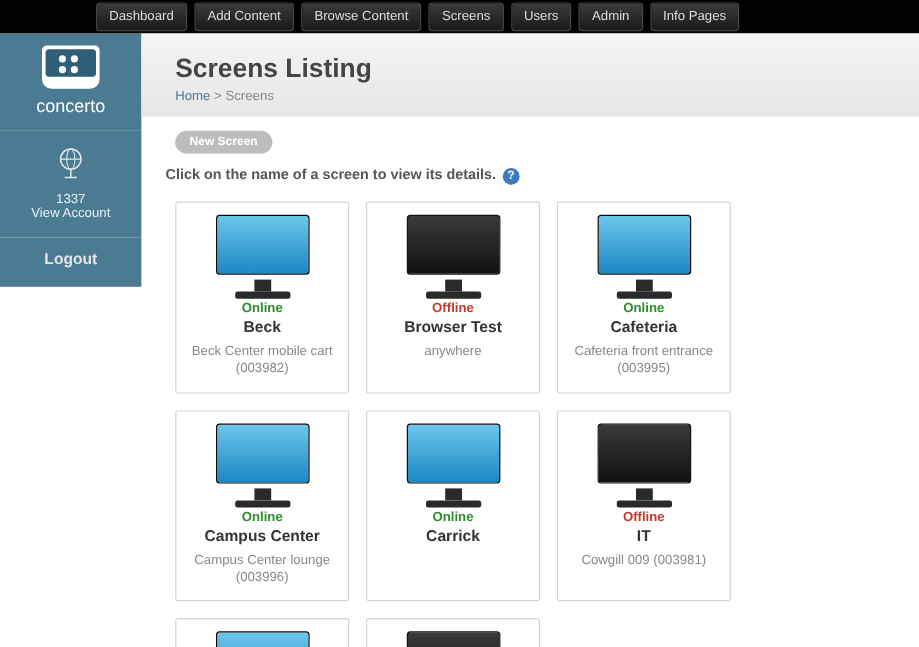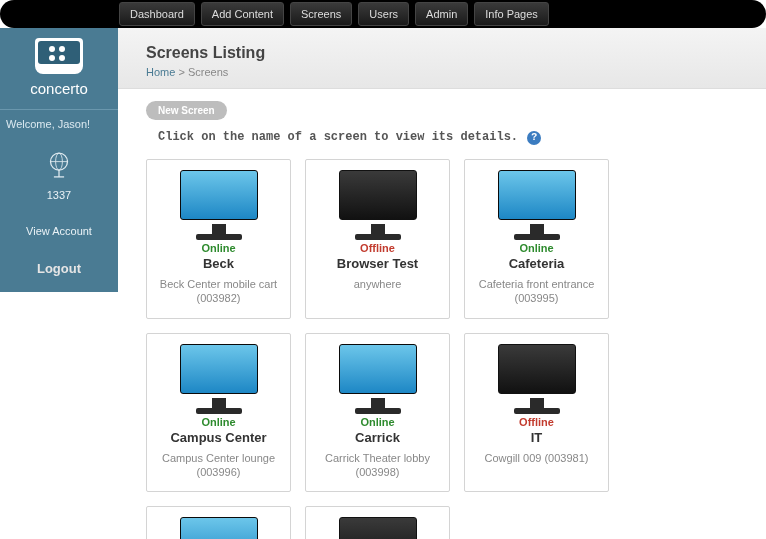--- a/index.html
+++ b/index.html
@@ -1,40 +1,40 @@
 <!DOCTYPE html>
 <html><head>
 <meta charset="utf-8">
 <style>
   * { margin:0; padding:0; box-sizing:border-box; }
   body { font-family: Arial, Helvetica, sans-serif; font-size:12px; color:#555; background:#fff; width:766px; }
-  .topnav { background:#000; height:28px; display:flex; align-items:center; padding-left:119px; gap:6px;border-radius:14px; }
+  .topnav { background:#000; height:28px; display:flex; align-items:center; padding-left:80px; gap:6px; }
   .topnav .navbtn { background:linear-gradient(#3a3a3a,#1a1a1a); color:#ddd; font-size:11px; padding:5px 10px; border-radius:3px; border:1px solid #444; cursor:pointer; white-space:nowrap; }
   .layout { display:flex; }
   .sidebar { width:118px; flex:0 0 118px; }
   .logo-block { background:#4a7b93; text-align:center; padding:10px 0 12px; color:#fff; }
   .logo-box { width:48px; height:36px; background:#fff; border-radius:4px 4px 8px 8px; margin:0 auto 6px; position:relative; }
   .logo-box::before { content:""; position:absolute; inset:3px 3px 10px 3px; background:#2f5f77; border-radius:3px; }
   .dot { position:absolute; width:6px; height:6px; background:#fff; border-radius:50%; }
   .d1{top:8px;left:14px}.d2{top:8px;left:24px}.d3{top:17px;left:14px}.d4{top:17px;left:24px}
   .logo-text{font-size:15px;color:#fff;}
   .welcome { background:#4a7b93; color:#dbe9f0; font-size:11px; padding:8px 6px; border-top:1px solid #6a97ad; }
   .acct { background:#4a7b93; color:#fff; text-align:center; padding:10px 0 14px; }
   .globe { margin:0 auto 4px; width:34px; height:34px; }
   .acct .num{font-size:11px; color:#eaf2f6;}
-  .acct a{display:block; color:#eaf2f6; font-size:11px; margin-top:24px; text-decoration:none;}
+  .acct a{display:block; color:#eaf2f6; font-size:11px; margin-top:0; text-decoration:none;}
   .logout{background:#4a7b93;color:#e5e5e5;text-align:center;font-weight:bold;font-size:13px;padding:10px 0 16px;}
   .main { flex:1; background:#fff; }
   .header-area{ background:linear-gradient(#f4f4f4,#e7e7e7); padding:16px 0 10px 28px; border-bottom:1px solid #ddd;}
-  .page-title{ font-size:16px; color:#444; font-weight:bold; margin-bottom:4px;}
+  .page-title{ font-size:22px; color:#444; font-weight:bold; margin-bottom:4px;}
   .breadcrumb{ font-size:11px; color:#888;}
   .breadcrumb a{ color:#4a7b93; text-decoration:none;}
   .toolbar{ padding:12px 0 2px 28px;}
   .pill{ display:inline-block; background:#bdbdbd; color:#fff; font-size:10px; font-weight:bold; padding:4px 12px; border-radius:10px; cursor:pointer;}
-  .instruct{ padding:8px 0 10px 40px; font-size:12px; color:#555; font-weight:bold;font-family:Liberation Mono, monospace;}
+  .instruct{ padding:8px 0 10px 20px; font-size:12px; color:#555; font-weight:bold;}
   .helpicon{ display:inline-block; width:14px; height:14px; background:#3b7cc0; color:#fff; border-radius:50%; font-size:10px; text-align:center; line-height:14px; font-weight:bold; margin-left:2px;}
   .grid{ display:flex; flex-wrap:wrap; gap:14px; padding:4px 22px 20px 28px;}
   .card{ width:145px; border:1px solid #d4d4d4; border-radius:2px; padding:10px 6px 12px; text-align:center; }
   .monitor{ width:78px; height:70px; margin:0 auto 2px; position:relative;}
   .mon-screen{ position:absolute; top:0; left:0; right:0; height:50px; border-radius:3px; border:1px solid #111;}
   .online-screen{ background:linear-gradient(#6cc6ea,#1d87c5); border-color:#064; border:1px solid #0a0a0a;}
   .offline-screen{ background:linear-gradient(#3a3a3a,#111);}
   .mon-stand{ position:absolute; bottom:6px; left:50%; transform:translateX(-50%); width:14px; height:10px; background:#2a2a2a;}
   .mon-base{ position:absolute; bottom:0; left:50%; transform:translateX(-50%); width:46px; height:6px; background:#2a2a2a; border-radius:2px;}
   .status{ font-size:11px; font-weight:bold;}
@@ -42,38 +42,38 @@
   .status.offline{ color:#c23b2e;}
   .card-name{ font-size:13px; font-weight:bold; color:#333; margin:2px 0 6px; cursor:pointer;}
   .card-loc{ font-size:11px; color:#888; line-height:1.3;}
 </style>
 </head>
 <body>
 
 <div class="topnav" id="topnav">
     <div class="navbtn">Dashboard</div>
     <div class="navbtn">Add Content</div>
+    <div class="navbtn">Browse Content</div>
     <div class="navbtn">Screens</div>
     <div class="navbtn">Users</div>
     <div class="navbtn">Admin</div>
     <div class="navbtn">Info Pages</div>
   </div>
 
 <div class="layout">
   <div class="sidebar">
     <div class="logo-block">
       <div class="logo-box">
         <span class="dot d1"></span>
           <span class="dot d2"></span>
           <span class="dot d3"></span>
           <span class="dot d4"></span>
       </div>
       <div class="logo-text">concerto</div>
     </div>
-    <div class="welcome">Welcome, Jason!</div>
     <div class="acct">
       <svg class="globe" viewBox="0 0 40 40">
         <circle cx="20" cy="16" r="10" fill="none" stroke="#dfeaf0" stroke-width="1.5"></circle>
         <ellipse cx="20" cy="16" rx="4" ry="10" fill="none" stroke="#dfeaf0" stroke-width="1"></ellipse>
         <line x1="10" y1="16" x2="30" y2="16" stroke="#dfeaf0" stroke-width="1"></line>
         <line x1="20" y1="26" x2="20" y2="34" stroke="#dfeaf0" stroke-width="1.5"></line>
         <line x1="14" y1="34" x2="26" y2="34" stroke="#dfeaf0" stroke-width="1.5"></line>
       </svg>
       <div class="num">1337</div>
       <a href="#">View Account</a>
@@ -137,21 +137,20 @@
           <div class="card-loc">Campus Center lounge<br>(003996)</div>
         </div>
         <div class="card">
           <div class="monitor">
             <div class="mon-screen online-screen"></div>
             <div class="mon-stand"></div>
             <div class="mon-base"></div>
           </div>
           <div class="status online">Online</div>
           <div class="card-name">Carrick</div>
-          <div class="card-loc">Carrick Theater lobby<br>(003998)</div>
         </div>
         <div class="card">
           <div class="monitor">
             <div class="mon-screen offline-screen"></div>
             <div class="mon-stand"></div>
             <div class="mon-base"></div>
           </div>
           <div class="status offline">Offline</div>
           <div class="card-name">IT</div>
           <div class="card-loc">Cowgill 009 (003981)</div>

